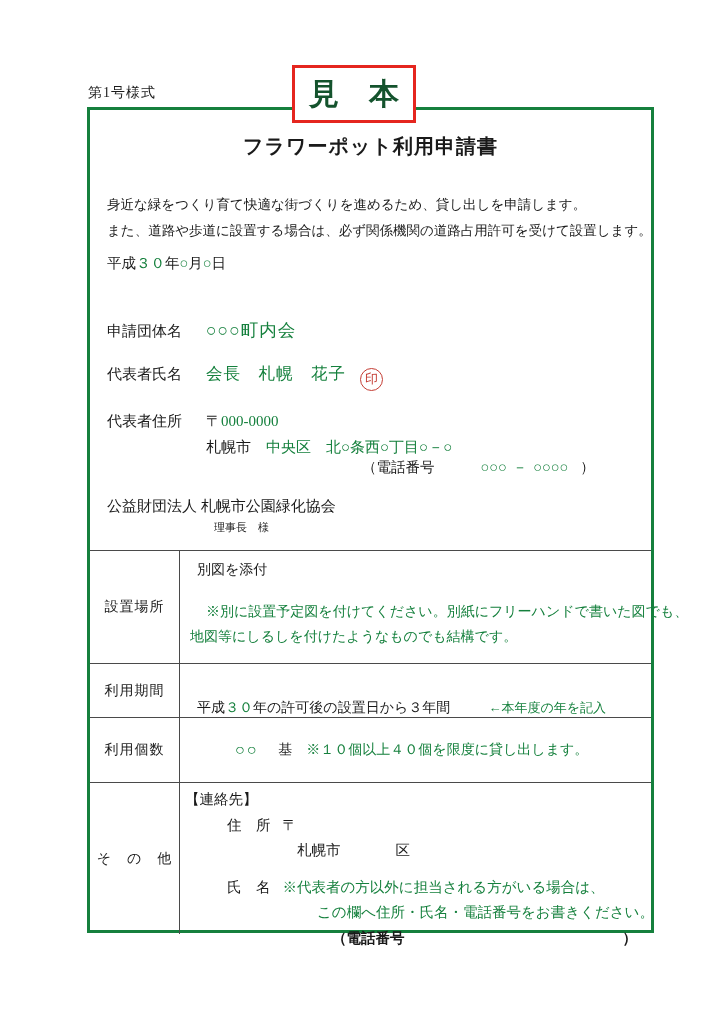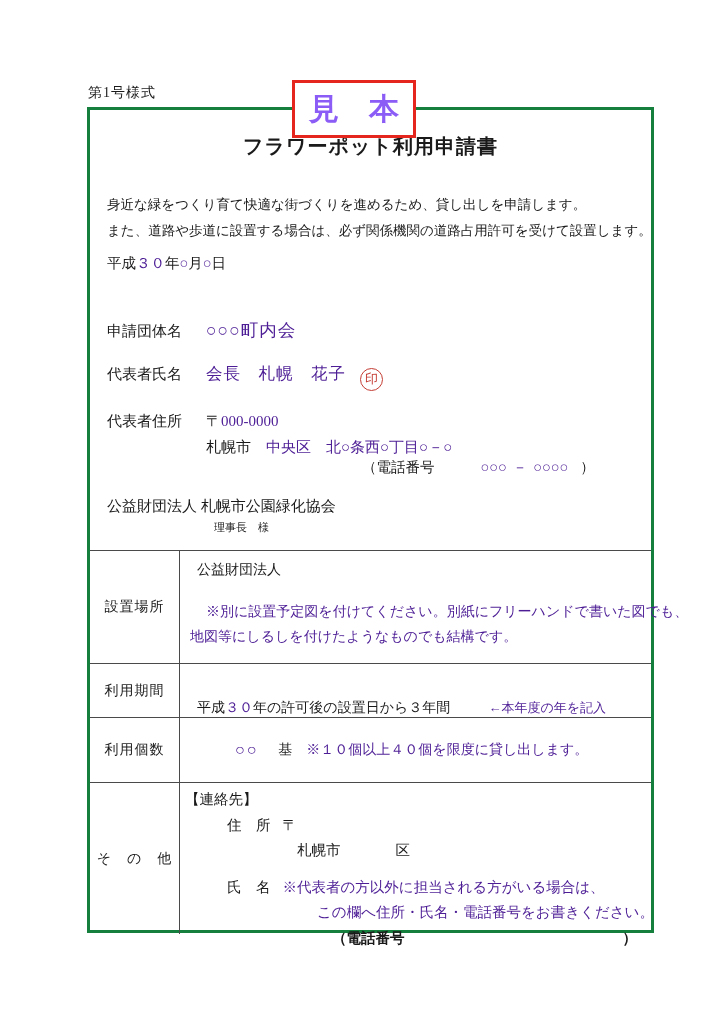--- a/index.html
+++ b/index.html
@@ -8,32 +8,32 @@
     font-family:"Liberation Serif","DejaVu Serif",serif;
     color:#1a1a1a;
     position:relative;
     overflow:hidden;
   }
   .page { position:relative; width:593px; height:1024px; background:#fff; }
 
   .form-code { position:absolute; left:88px; top:84px; font-size:14px; letter-spacing:1px; }
 
   .stamp {
-    position:absolute; left:292px; top:80px; width:124px; height:58px;
-    background:#fff; border:3px solid #e5261f; color:#8b5cf6;
+    position:absolute; left:292px; top:65px; width:124px; height:58px;
+    background:#fff; border:3px solid #e5261f; color:#14532d;
     display:flex; align-items:center; justify-content:center;
     font-size:30px; font-weight:bold; z-index:2;
   }
 
   .outer {
     position:absolute; left:87px; top:107px; width:567px; height:826px;
     border:3px solid #15803d;
   }
 
-  .red { color:#4c1d95; }
+  .red { color:#15803d; }
 
   .title {
     position:absolute; left:0; right:0; top:23px; text-align:center;
     font-size:20px; font-weight:bold; letter-spacing:1px;
   }
 
   .intro { position:absolute; left:17px; top:82px; font-size:13.5px; line-height:26px; white-space:nowrap; }
   .date-line { position:absolute; left:17px; top:144px; font-size:14.5px; }
 
   .field-line { position:absolute; left:17px; font-size:15px; white-space:nowrap; }
@@ -134,21 +134,21 @@
     </div>
 
     <div class="recipient-org">公益財団法人 札幌市公園緑化協会</div>
     <div class="recipient-title">理事長　様</div>
 
     <div class="app-table">
 
       <div class="t-row r1">
         <div class="t-label">設置場所</div>
         <div class="t-content">
-          <div class="cell-value">公益財団法人</div>
+          <div class="cell-value">別図を添付</div>
           <div class="cell-note red">
             <div class="note-first">※別に設置予定図を付けてください。別紙にフリーハンドで書いた図でも、</div>
             <div>地図等にしるしを付けたようなものでも結構です。</div>
           </div>
         </div>
       </div>
 
       <div class="t-row r2">
         <div class="t-label">利用期間</div>
         <div class="t-content">

